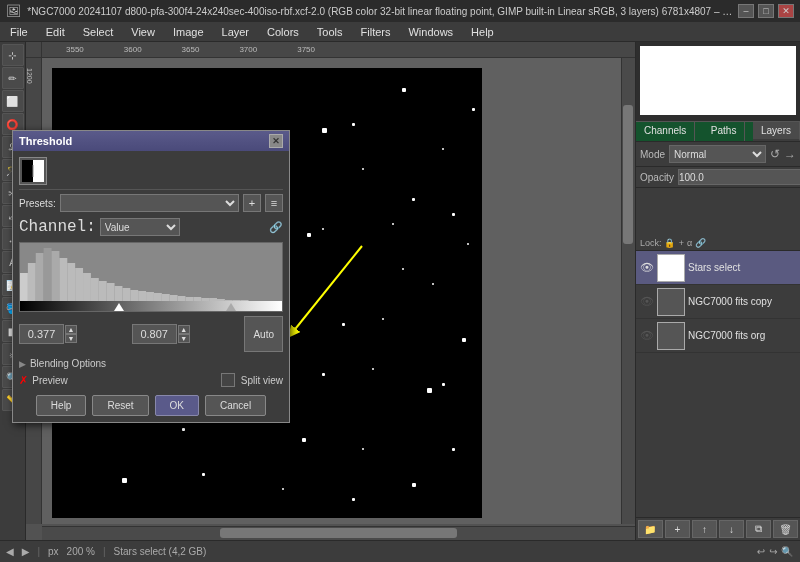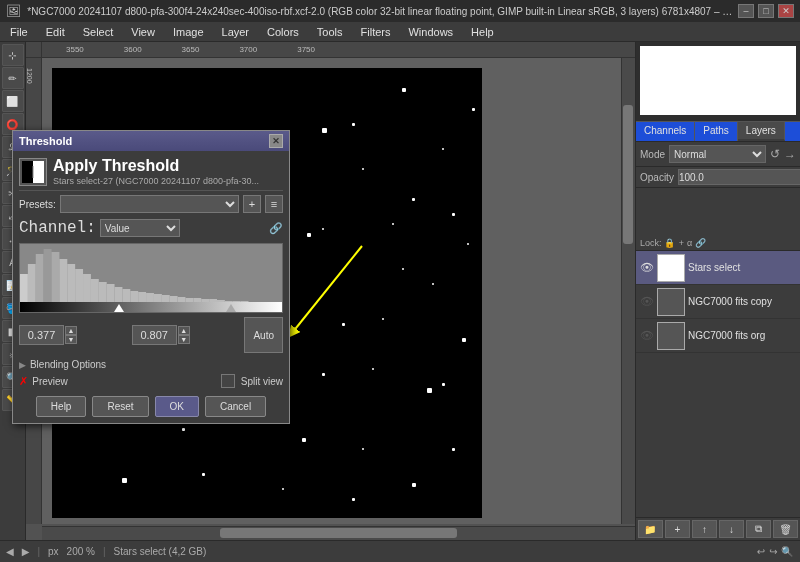--- a/index.html
+++ b/index.html
@@ -201,22 +201,23 @@
     }
     #hist-preview {
       flex: 1;
       background: #fff;
       margin-bottom: 2px;
     }
 
     
     #panel-tabs {
       display: flex;
-      background: #1d4ed8;
+      background: #14532d;
       border-bottom: 1px solid #2a2a2a;
+      justify-content: space-between;
     }
     .panel-tab {
       padding: 3px 8px;
       font-size: 10px;
       cursor: pointer;
       border-right: 1px solid #555;
     }
     .panel-tab.active {
       background: #4a4a4a;
       border-bottom: 2px solid #3c3c3c;
@@ -775,24 +776,20 @@
   <div id="dialog-body">
 
     <div id="dialog-header">
       <div id="dialog-icon">
         <svg width="22" height="22" viewBox="0 0 22 22">
           <rect x="0" y="0" width="11" height="22" fill="#000"></rect>
           <rect x="11" y="0" width="11" height="22" fill="#fff"></rect>
           <line x1="11" y1="5" x2="11" y2="17" stroke="#888" stroke-width="1"></line>
         </svg>
       </div>
-      <div>
-        <div id="dialog-title">Apply Threshold</div>
-        <div id="dialog-subtitle">Stars select-27 (NGC7000 20241107 d800-pfa-30...</div>
-      </div>
     </div>
     <div class="dialog-divider"></div>
 
     <div id="presets-row">
       <span id="presets-label">Presets:</span>
       <select id="presets-select">
         <option></option>
       </select>
       <div class="small-btn">+</div>
       <div class="small-btn">≡</div>

